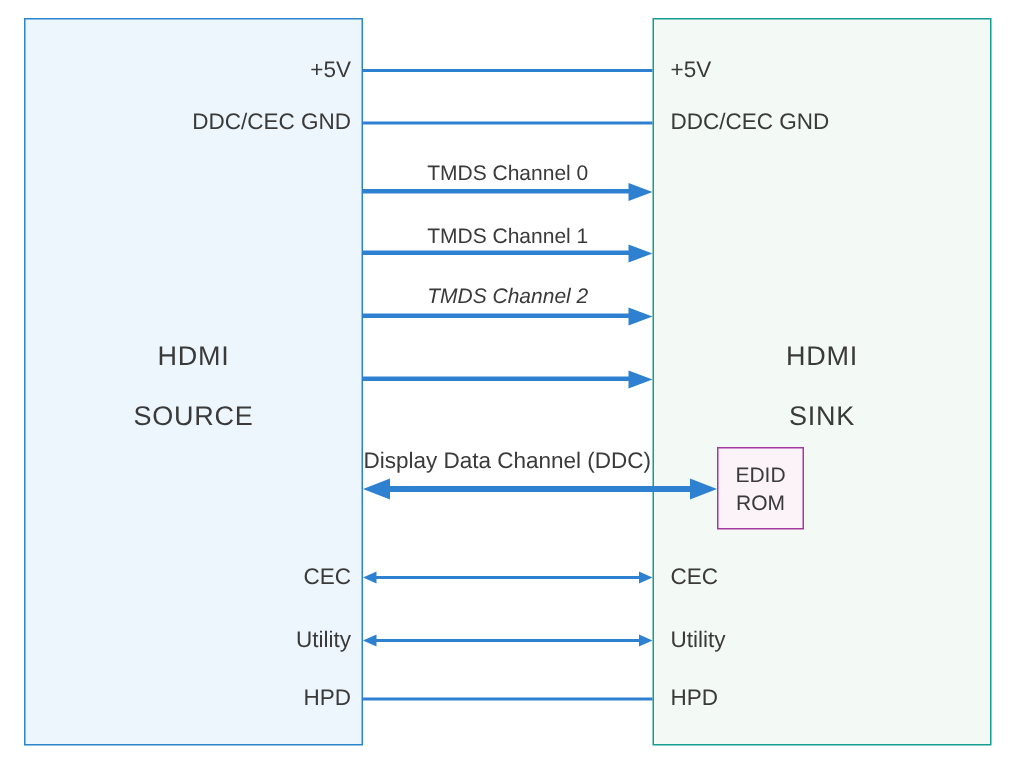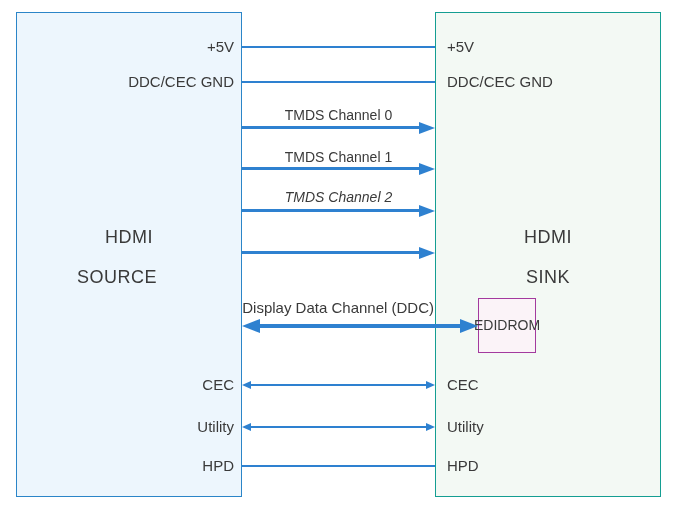--- a/index.html
+++ b/index.html
@@ -4,21 +4,21 @@
 <style>
   html,body{margin:0;padding:0;background:#ffffff;}
   .canvas{
     position:relative;width:680px;height:513px;background:#ffffff;
     font-family:"Liberation Sans",sans-serif;color:#3a3a3a;overflow:hidden;
   }
   .box{position:absolute;box-sizing:border-box;}
   .source-box{left:16px;top:12px;width:226px;height:485px;background:#edf6fd;border:1.5px solid #2b85c8;}
   .sink-box{left:435px;top:12px;width:226px;height:485px;background:#f3f9f4;border:1.5px solid #149e92;}
   .edid-box{left:478px;top:298px;width:58px;height:55px;background:#fbf3f8;border:1.5px solid #a33a9e;
-            display:flex;flex-direction:row;align-items:center;justify-content:center;}
+            display:flex;flex-direction:column;align-items:center;justify-content:center;}
   .edid-line{font-size:14px;line-height:19px;white-space:nowrap;}
   .box-title{position:absolute;width:226px;text-align:center;font-size:18px;line-height:20px;letter-spacing:0.5px;}
   .lbl{white-space:nowrap;}
   .port-l{position:absolute;left:60px;width:174px;text-align:right;font-size:15px;line-height:20px;}
   .port-r{position:absolute;left:447px;font-size:15px;line-height:20px;}
   .mid-c{position:absolute;left:242px;width:193px;text-align:center;font-size:14px;line-height:20px;}
   .mid-r{position:absolute;left:242px;width:192px;text-align:right;font-size:15px;line-height:20px;}
   .hline{position:absolute;background:#2e81d0;height:1.5px;}
   .hline.t3{height:3px;}
   .hline.t4{height:4.5px;}
@@ -31,21 +31,21 @@
 </style>
 </head>
 <body>
 
 <div class="canvas">
 
   <div class="box source-box"></div>
   <div class="box sink-box"></div>
 
   <div class="box-title lbl" style="left:16px;top:227px;">HDMI</div>
-  <div class="box-title lbl" style="left:4px;top:267px;">SOURCE</div>
+  <div class="box-title lbl" style="left:16px;top:267px;">SOURCE</div>
   <div class="box-title lbl" style="left:435px;top:227px;">HDMI</div>
   <div class="box-title lbl" style="left:435px;top:267px;">SINK</div>
 
   <div class="box edid-box">
     <div class="edid-line">EDID</div>
     <div class="edid-line">ROM</div>
   </div>
 
   <div class="port-l lbl" style="top:37px;">+5V</div>
   <div class="hline" style="left:242px;top:46.2px;width:193px;"></div>

